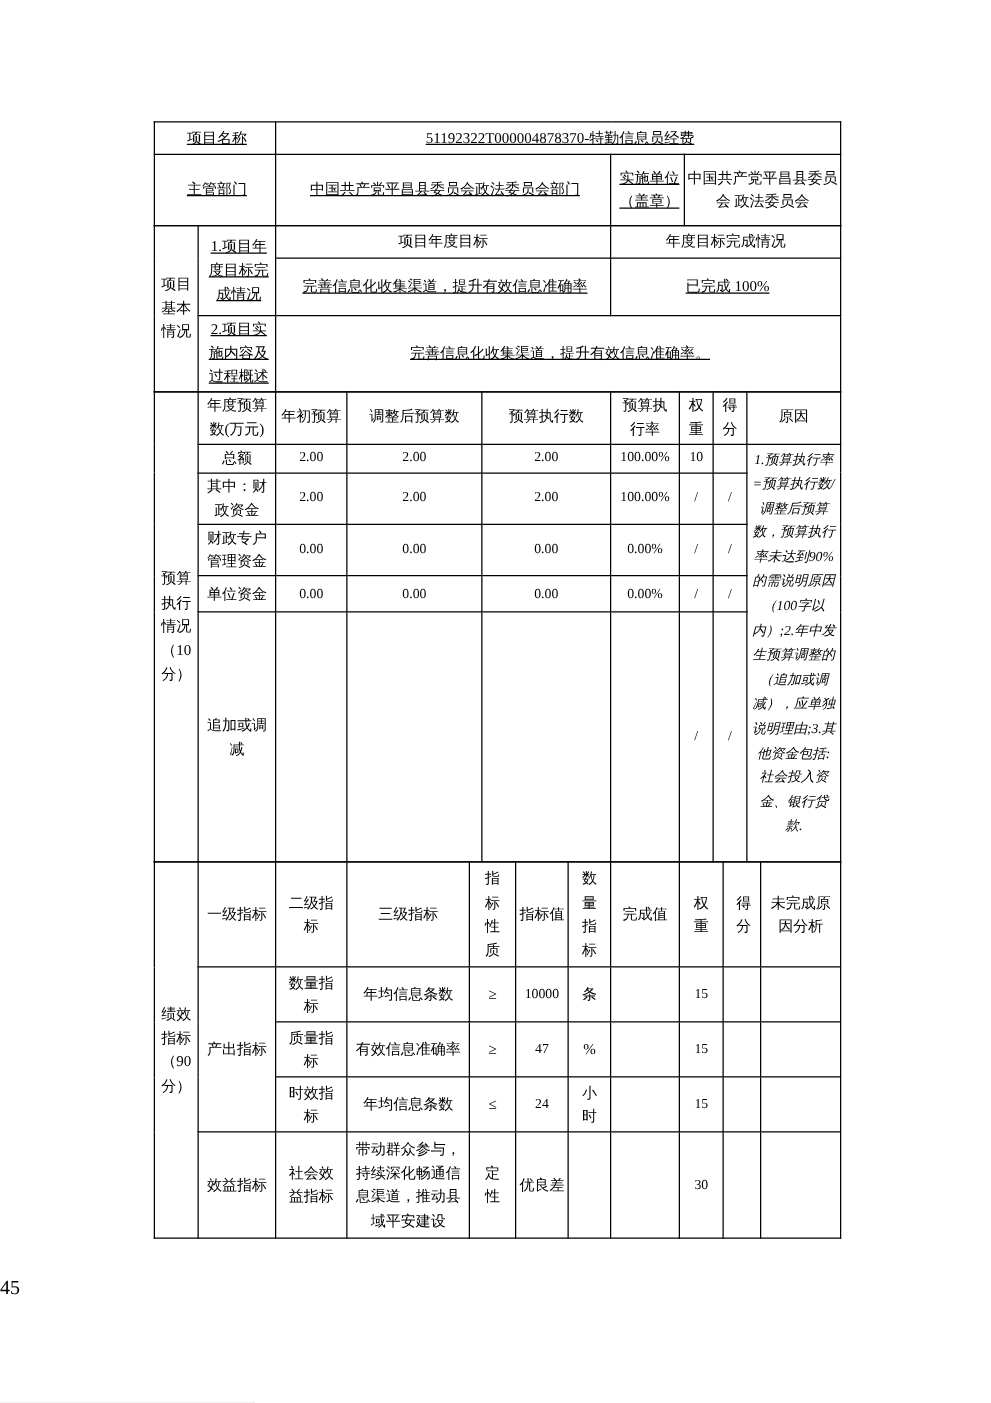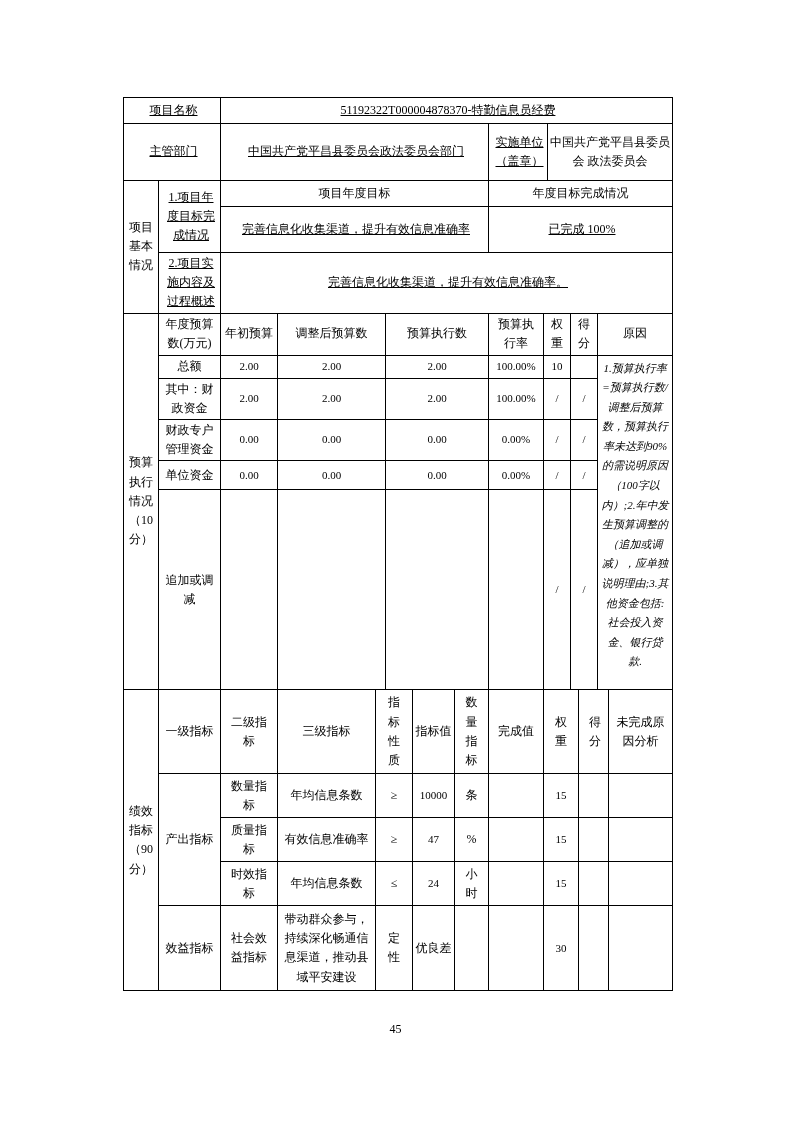--- a/index.html
+++ b/index.html
@@ -38,22 +38,22 @@
     font-style:italic;
     text-align:center;
     font-size:11px;
     line-height:1.78;
     vertical-align:top;
     padding:3px 3px;
   }
   .page-number {
     position:absolute;
     left:0; right:2px; top:1022px;
-    text-align:center;
-    font-size:12px;
+    text-align:left;
+    font-size:16px;
   }
 </style>
 </head>
 <body>
 
 <div class="page">
   <div class="table-area">
 
     <table class="tbl">
       <colgroup>

